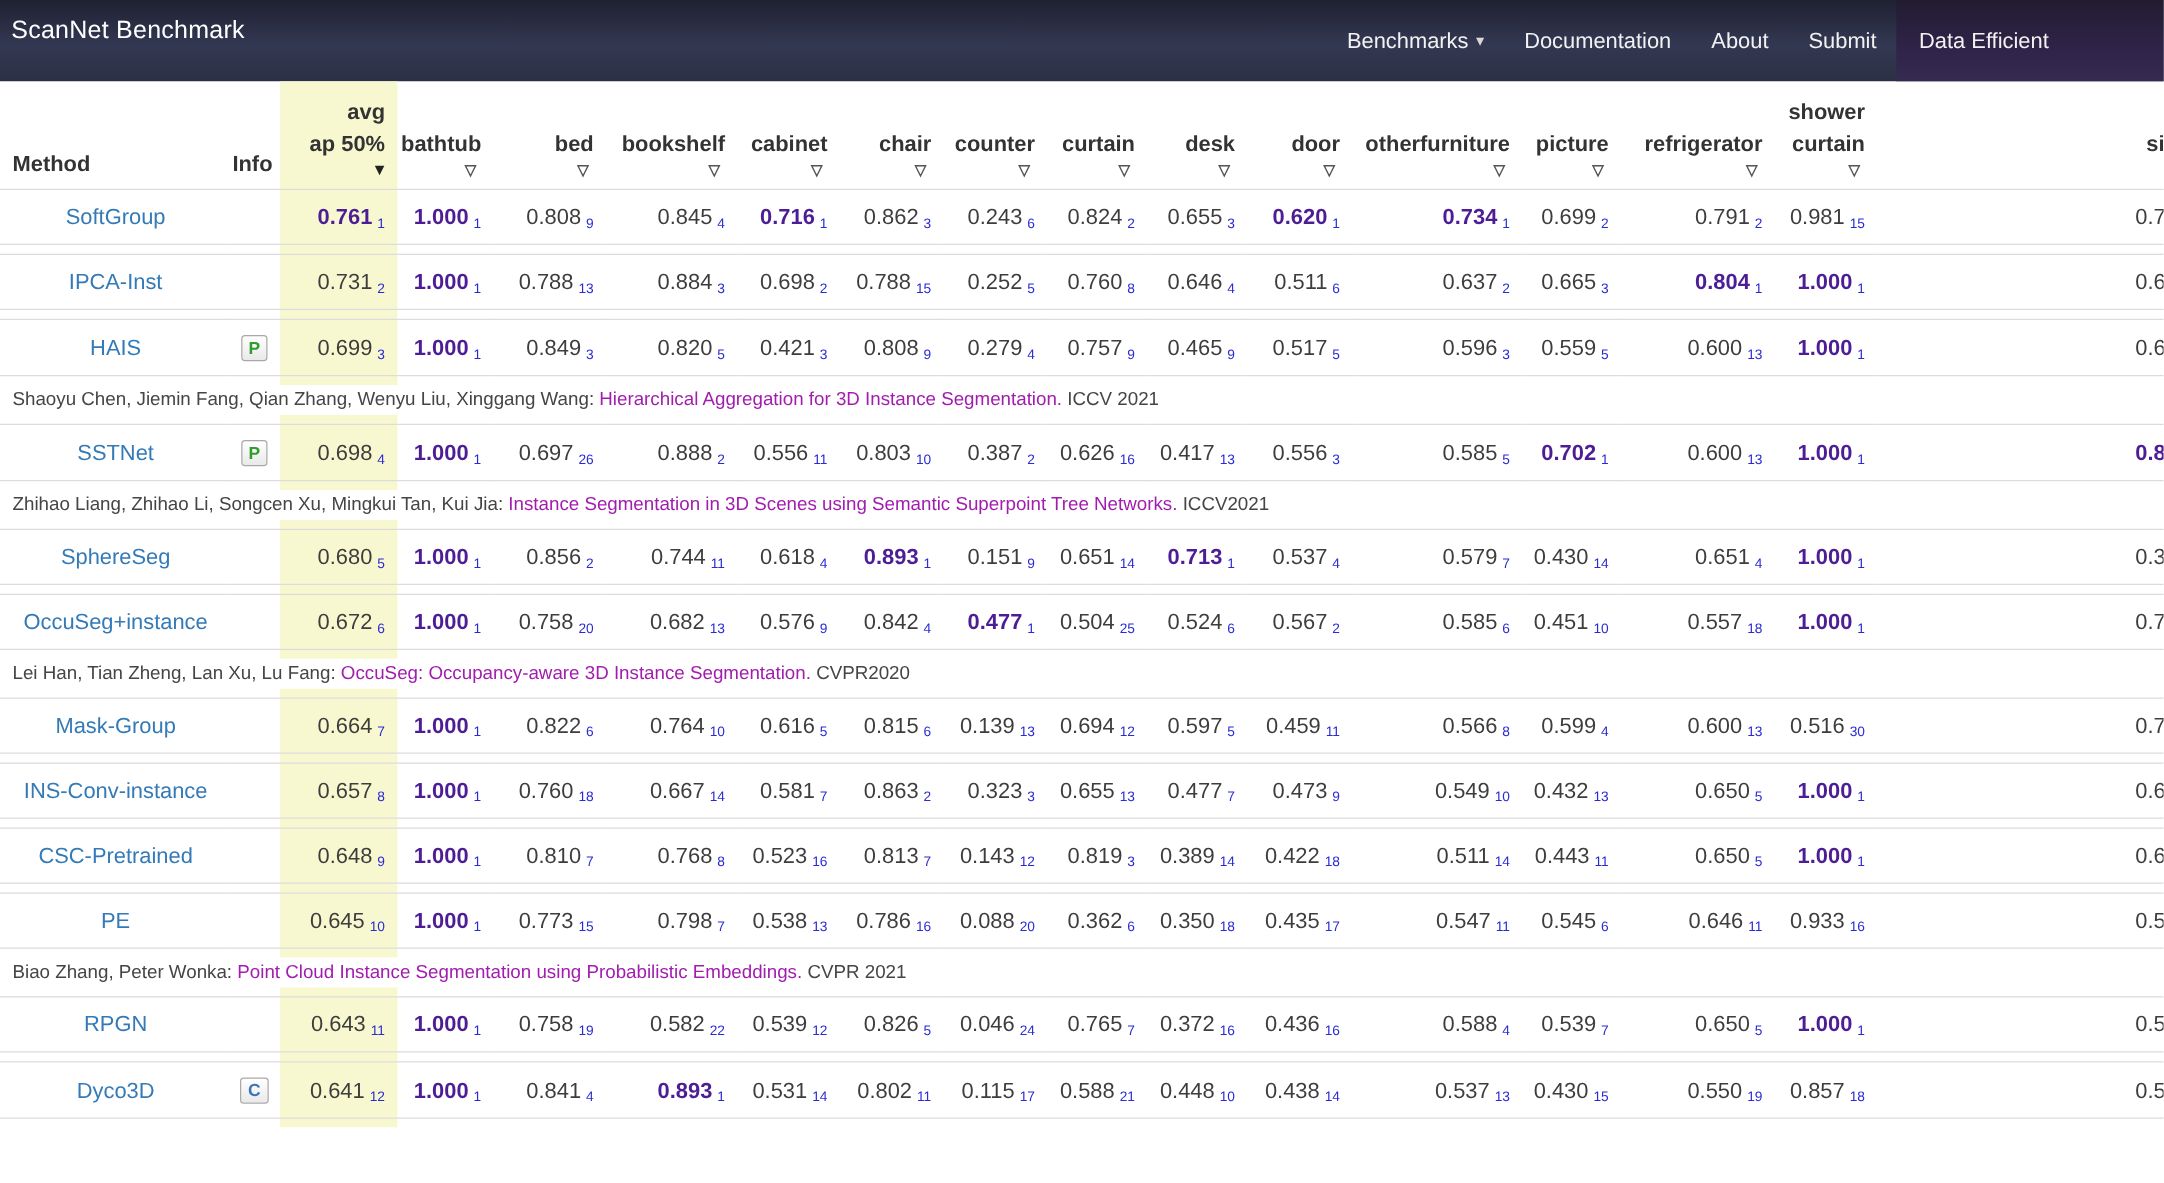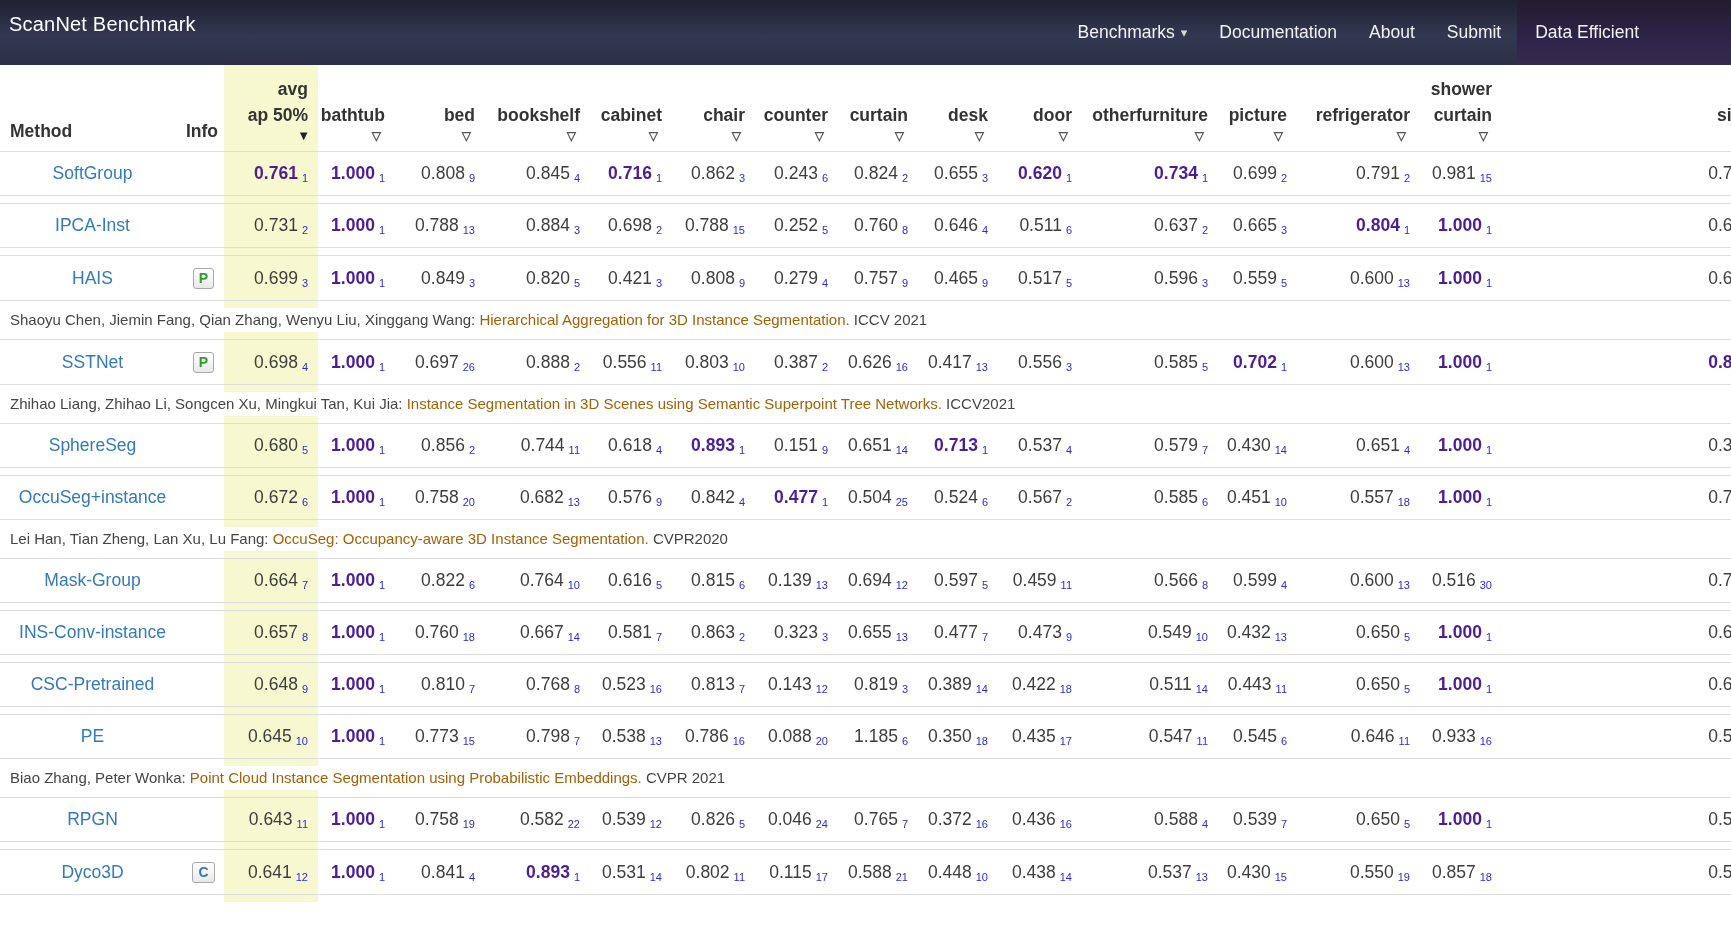--- a/index.html
+++ b/index.html
@@ -77,21 +77,21 @@
     font-size:14px; font-weight:bold; padding:1px 5px 2px 5px; cursor:pointer;
     line-height:16px;
   }
   .badge.p { color:#2f9e2f; }
   .badge.c { color:#3b74bc; }
 
   tr.cite td {
     background:#ffffff; font-size:15px; color:#454545;
     text-align:left; padding:3px 0 4px 10px; white-space:nowrap;
   }
-  .cite-link { color:#a16207; text-decoration:none; cursor:pointer; }
+  .cite-link { color:#a21caf; text-decoration:none; cursor:pointer; }
 </style>
 </head>
 <body>
 
 <div class="navbar">
   <div class="brand">ScanNet Benchmark</div>
   <div class="nav-items" id="nav-items">
       <div class="nav-item">Benchmarks<span class="caret">▾</span></div>
       <div class="nav-item">Documentation</div>
       <div class="nav-item">About</div>
@@ -446,21 +446,21 @@
         <tr class="data">
           <td class="method-cell"><a class="method-link">PE</a></td>
           <td class="info-cell"></td>
           <td><span class="val">0.645</span><span class="rank">10</span></td>
           <td class="b"><span class="val">1.000</span><span class="rank">1</span></td>
           <td><span class="val">0.773</span><span class="rank">15</span></td>
           <td><span class="val">0.798</span><span class="rank">7</span></td>
           <td><span class="val">0.538</span><span class="rank">13</span></td>
           <td><span class="val">0.786</span><span class="rank">16</span></td>
           <td><span class="val">0.088</span><span class="rank">20</span></td>
-          <td><span class="val">1.185</span><span class="rank">6</span></td>
+          <td><span class="val">0.362</span><span class="rank">6</span></td>
           <td><span class="val">0.350</span><span class="rank">18</span></td>
           <td><span class="val">0.435</span><span class="rank">17</span></td>
           <td><span class="val">0.547</span><span class="rank">11</span></td>
           <td><span class="val">0.545</span><span class="rank">6</span></td>
           <td><span class="val">0.646</span><span class="rank">11</span></td>
           <td><span class="val">0.933</span><span class="rank">16</span></td>
           <td><span class="val">0.562</span></td>
         </tr>
         <tr class="cite">
           <td colspan="17"><span class="cite-authors">Biao Zhang, Peter Wonka: </span><a class="cite-link">Point Cloud Instance Segmentation using Probabilistic Embeddings.</a><span class="cite-venue"> CVPR 2021</span></td>

